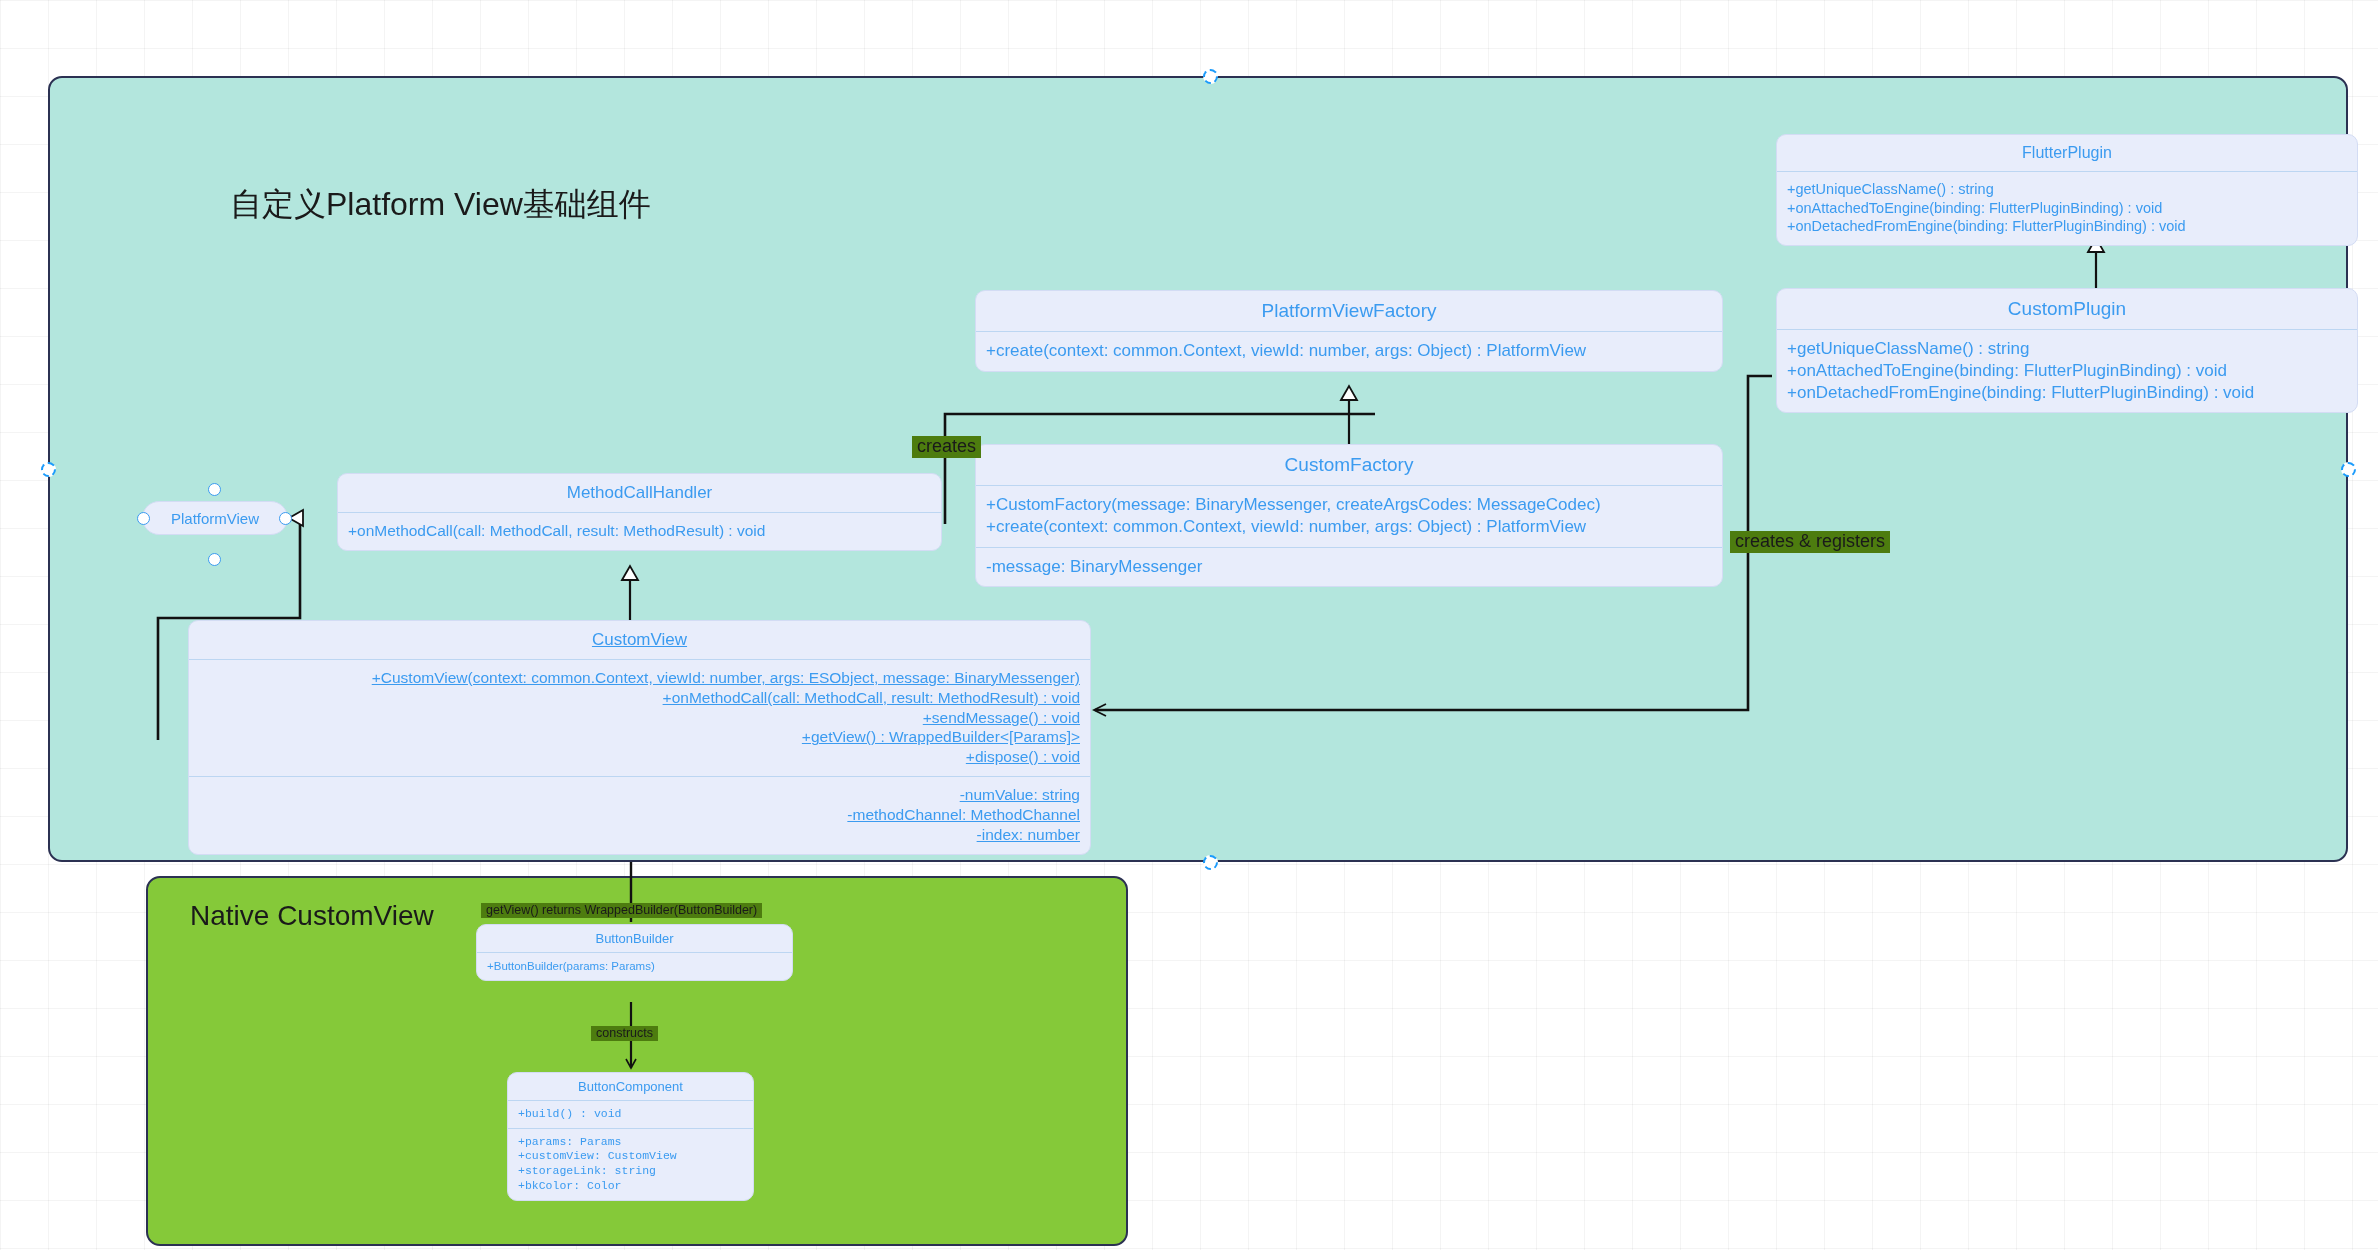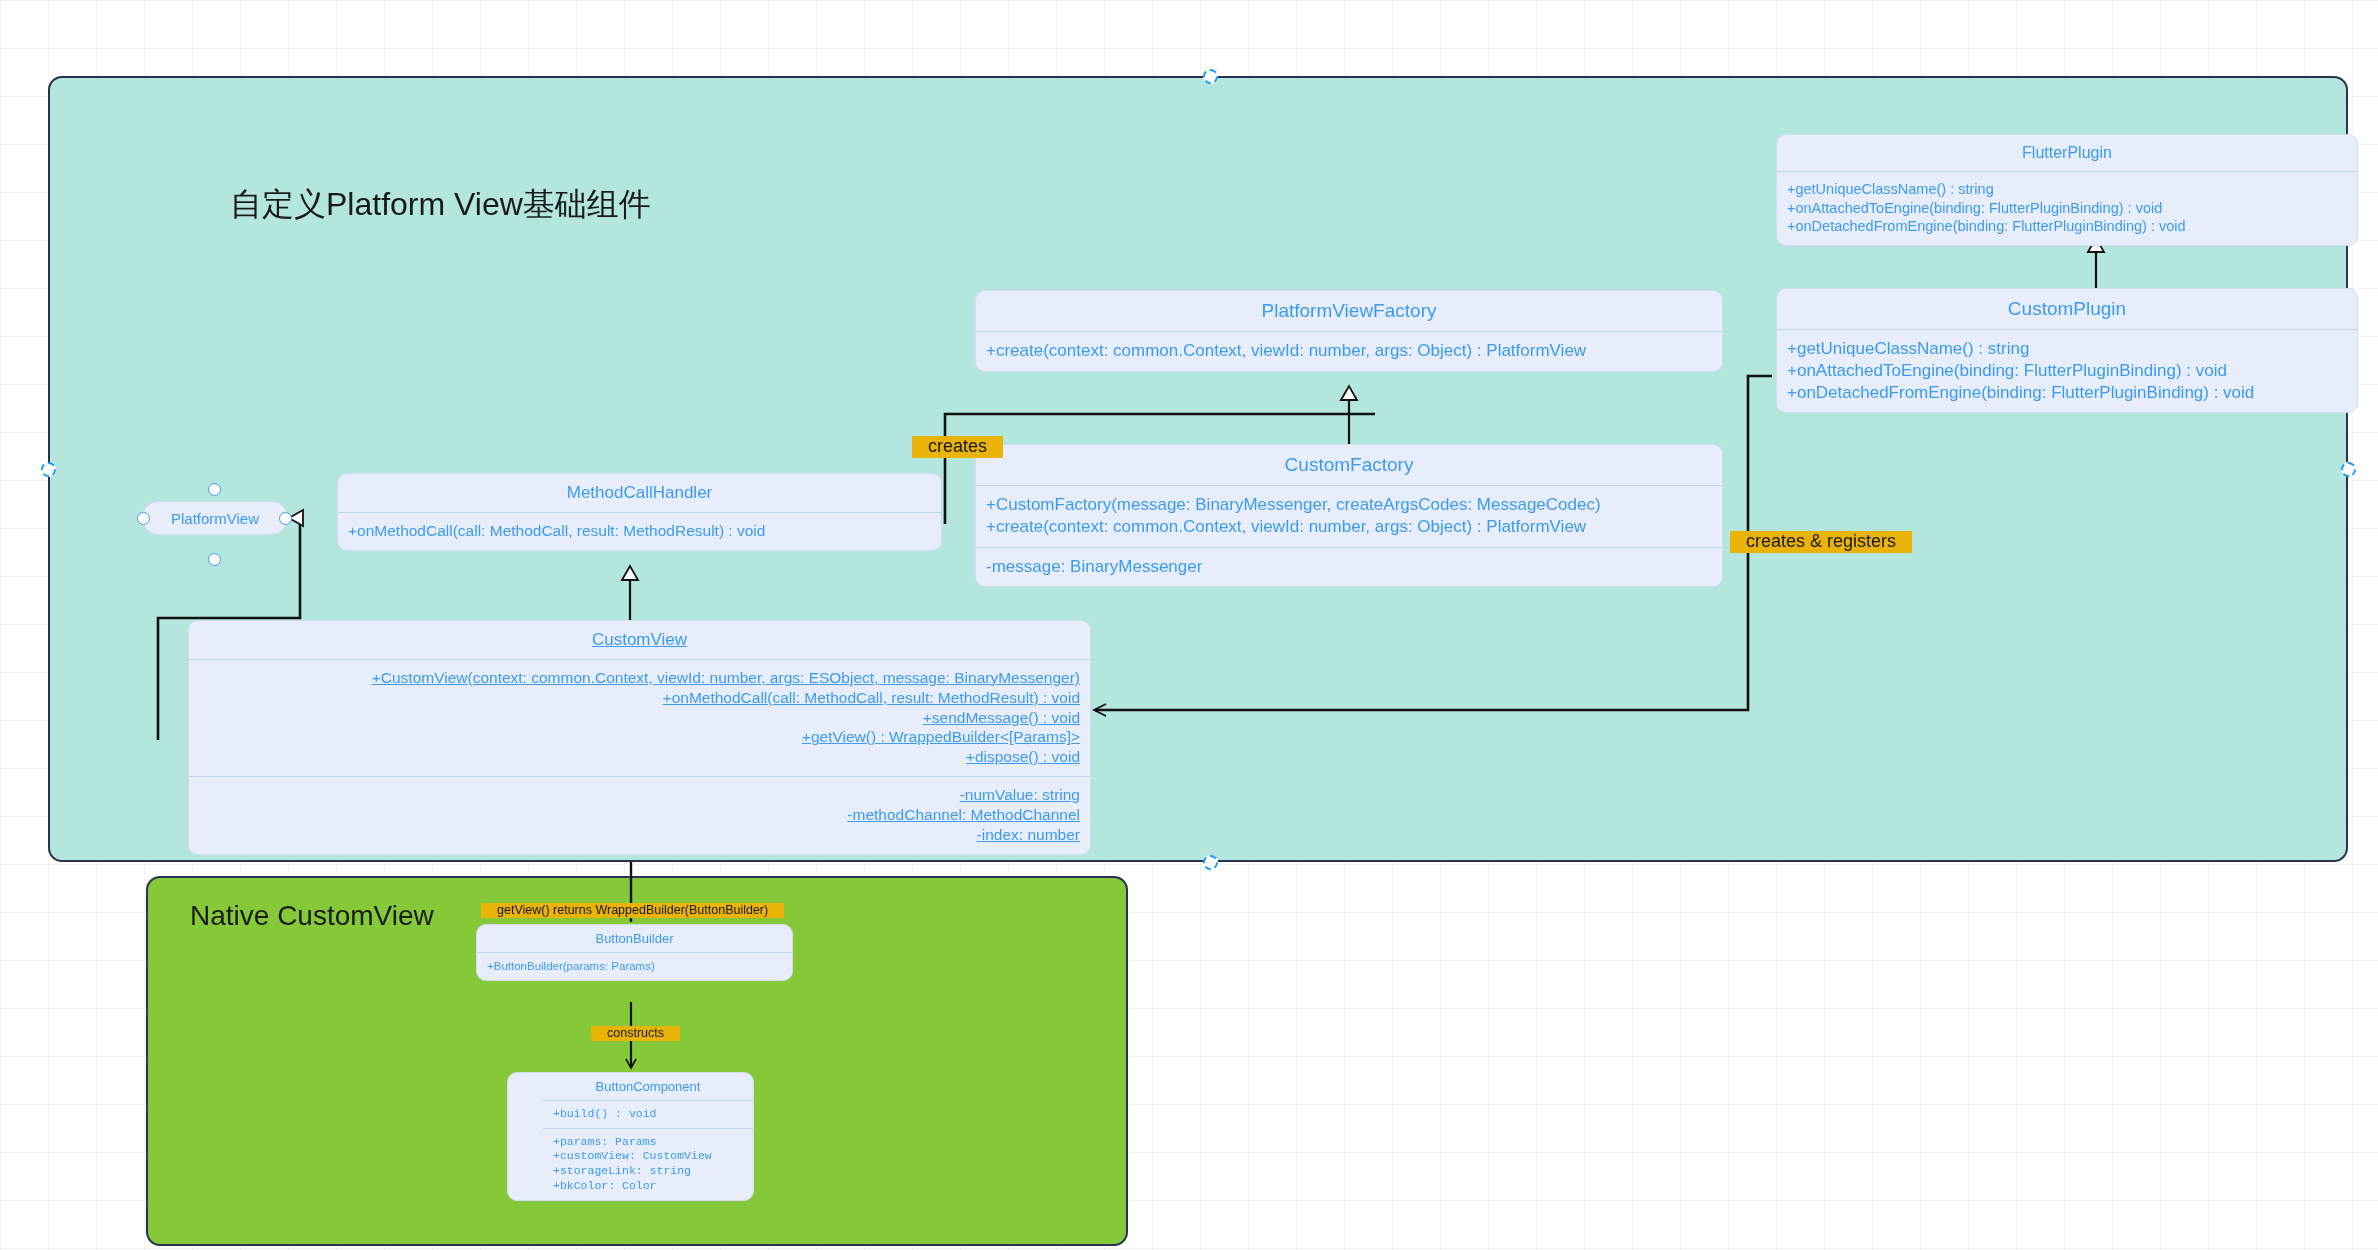--- a/index.html
+++ b/index.html
@@ -86,29 +86,29 @@
   #box-customview{left:188px;top:620px;width:903px;text-decoration:underline;}
   #box-customview .name{font-size:17px;}
   #box-customview .sec div{font-size:15.5px;text-align:right;}
 
   #box-buttonbuilder{left:476px;top:924px;width:317px;}
   #box-buttonbuilder .name{font-size:13px;}
   #box-buttonbuilder .sec div{font-size:11.5px;}
   #box-buttonbuilder .name{padding:6px 4px;}
   #box-buttonbuilder .sec{padding:6px 10px;}
 
-  #box-buttoncomponent{left:507px;top:1072px;width:247px;padding-left:35px;}
+  #box-buttoncomponent{left:507px;top:1072px;width:247px;}
   #box-buttoncomponent .name{font-size:13px;padding:6px 4px;}
   #box-buttoncomponent .sec{padding:6px 10px;font-family:Liberation Mono, monospace;}
   #box-buttoncomponent .sec div{font-size:11.5px;}
 
   
   .edge-label{
-    position:absolute;background:#eab308;color:#1a1a1a;
-    white-space:nowrap;padding:0 16px;line-height:1.2;
+    position:absolute;background:#4d7c0f;color:#1a1a1a;
+    white-space:nowrap;padding:0 5px;line-height:1.2;
   }
   #label-creates{left:912px;top:436px;font-size:18px;}
   #label-creates-registers{left:1730px;top:531px;font-size:18px;}
   #label-getview{left:481px;top:903px;font-size:12.5px;}
   #label-constructs{left:591px;top:1026px;font-size:12.5px;}
 
   
   .handle{
     position:absolute;width:15px;height:15px;border-radius:50%;
     background:#ffffff;border:2px dashed #1a9bfc;box-sizing:border-box;

